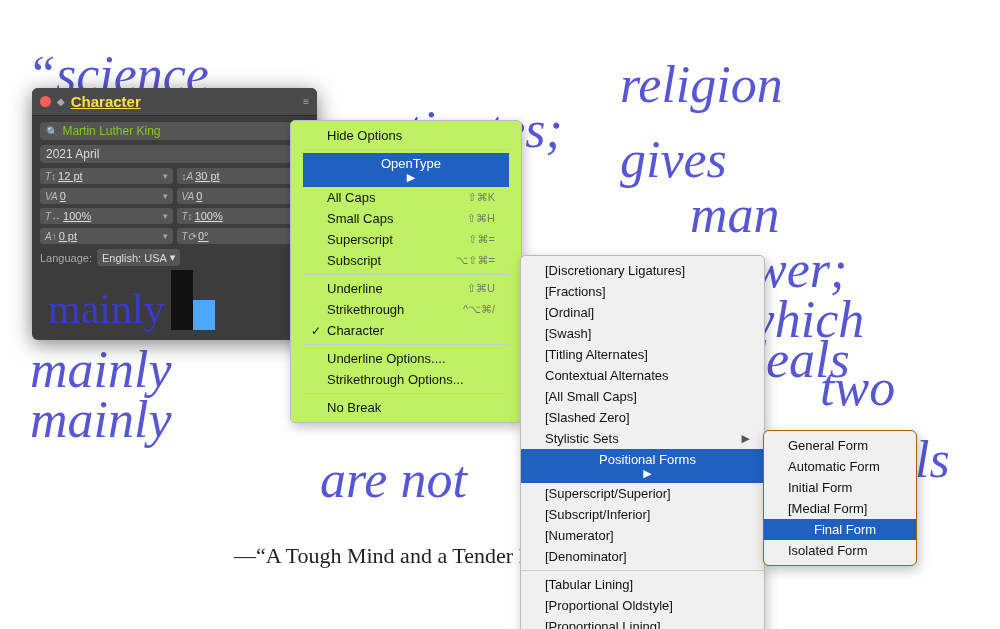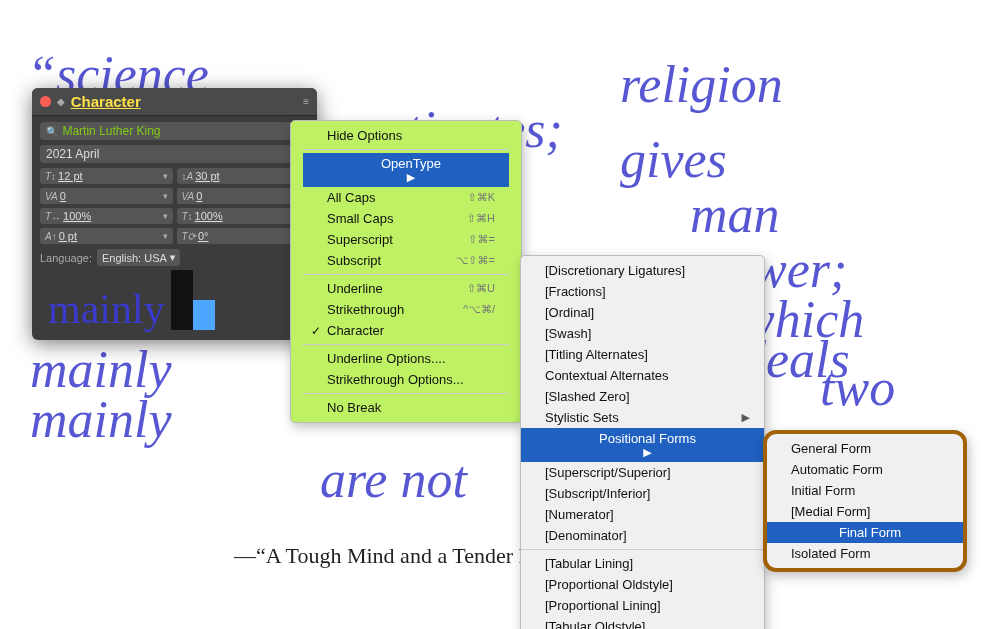--- a/index.html
+++ b/index.html
@@ -236,24 +236,24 @@
       box-shadow: 2px 4px 12px rgba(0,0,0,0.25);
       width: 245px;
       padding: 4px 0;
       font-size: 13px;
       margin-left: -2px;
       z-index: 11;
     }
 
     .menu-l3 {
       background: #f0f0f0;
-      border: 4px solid #a16207;
-      border-radius: 13px;
+      border: 1px solid #a16207;
+      border-radius: 6px;
       box-shadow: 2px 4px 12px rgba(0,0,0,0.25);
-      width: 204px;
+      width: 154px;
       padding: 4px 0;
       font-size: 13px;
       margin-left: -2px;
       z-index: 12;
     }
 
     .mi {
       padding: 3px 14px 3px 24px;
       display: flex;
       align-items: center;
@@ -506,20 +506,24 @@
       <div class="mi">
         <span class="check"></span>
         <span>[Titling Alternates]</span>
       </div>
       <div class="mi">
         <span class="check"></span>
         <span>Contextual Alternates</span>
       </div>
       <div class="mi">
         <span class="check"></span>
+        <span>[All Small Caps]</span>
+      </div>
+      <div class="mi">
+        <span class="check"></span>
         <span>[Slashed Zero]</span>
       </div>
       <div class="mi">
         <span class="check"></span>
         <span>Stylistic Sets</span>
         <span class="arrow-r">▶</span>
       </div>
       <div class="mi hovered">
         <span class="check"></span>
         <span>Positional Forms</span>

